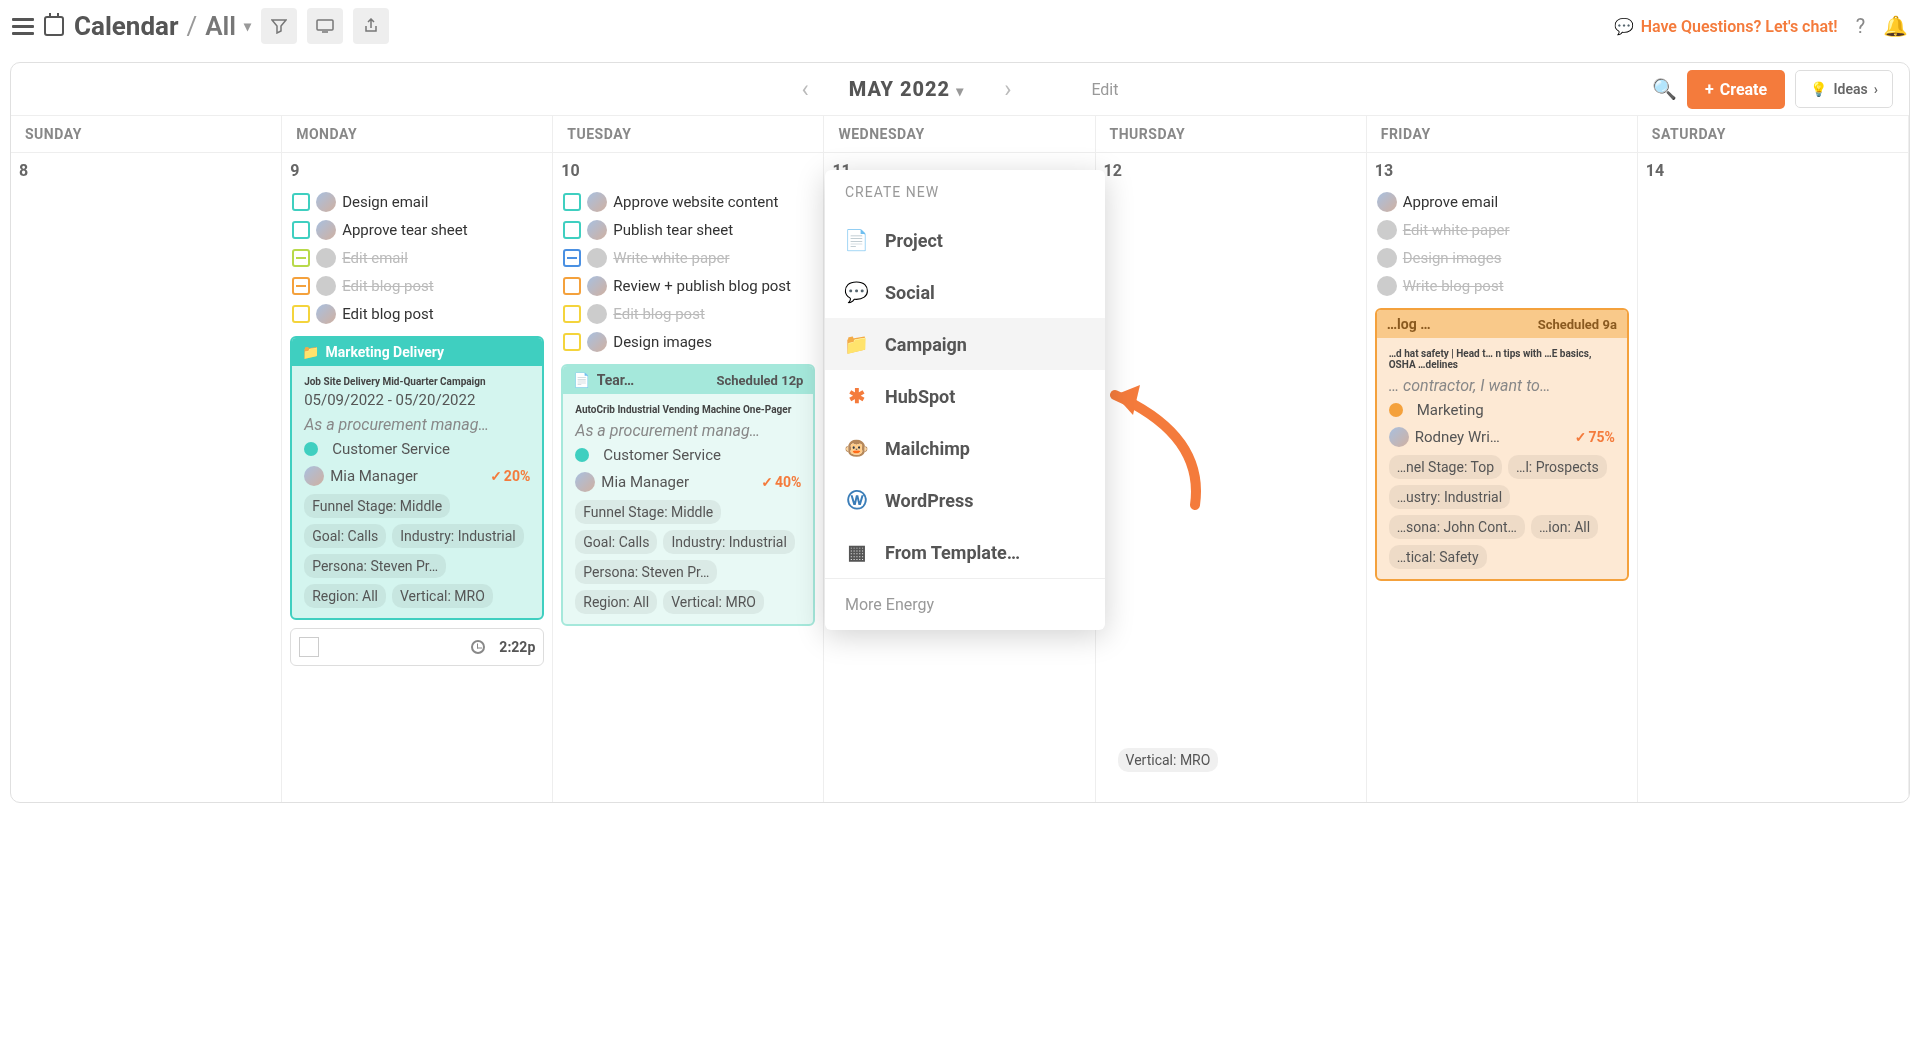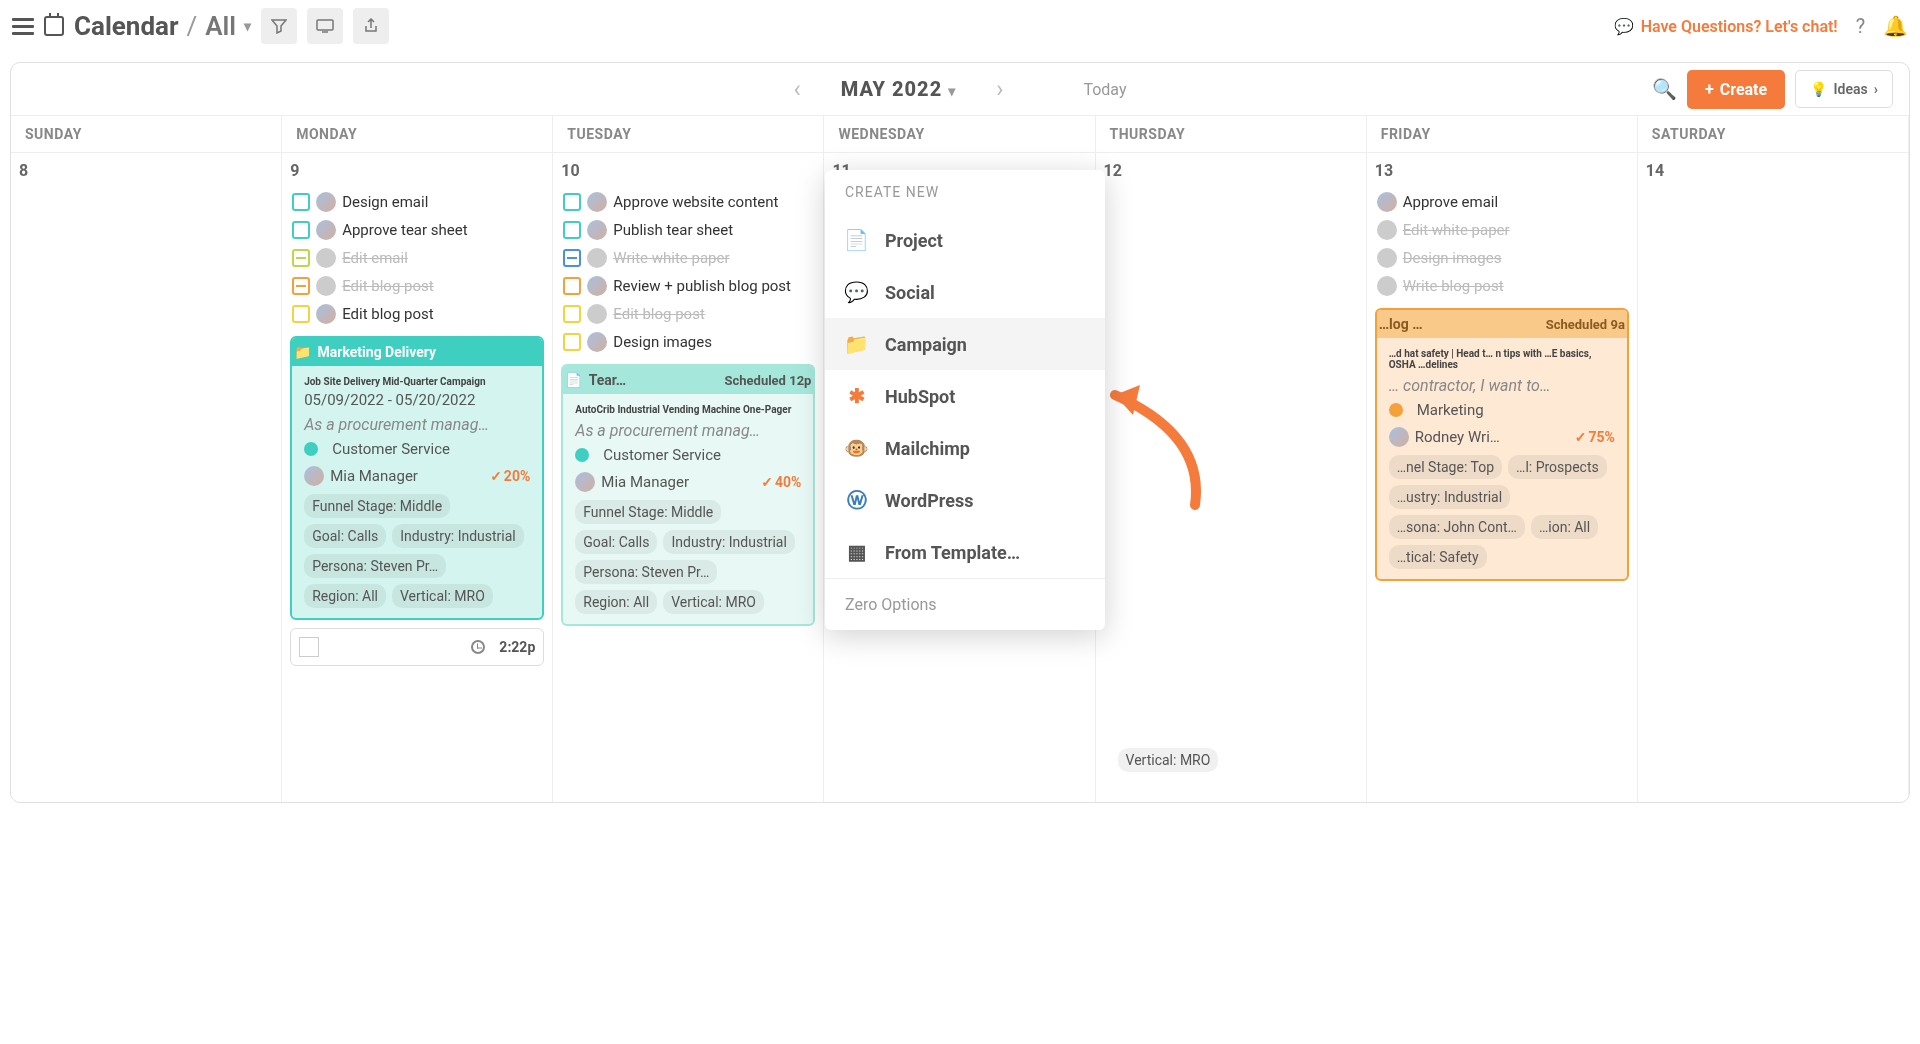--- a/index.html
+++ b/index.html
@@ -38,21 +38,21 @@
 .task .chk { width:18px; height:18px; border:2px solid; border-radius:3px; flex-shrink:0; }
 .chk.teal{border-color:#3fcfc0;} .chk.orange{border-color:#f4a13c;} .chk.orange-dash{border-color:#f4a13c;position:relative;}
 .chk.orange-dash::after{content:"";position:absolute;left:2px;right:2px;top:50%;height:2px;background:#f4a13c;transform:translateY(-50%);} .chk.lime-dash{border-color:#b8d94a;position:relative;}
 .chk.lime-dash::after{content:"";position:absolute;left:2px;right:2px;top:50%;height:2px;background:#b8d94a;transform:translateY(-50%);}
 .chk.yellow{border-color:#f4d43c;} .chk.blue-dash{border-color:#4a90e2;position:relative;}
 .chk.blue-dash::after{content:"";position:absolute;left:2px;right:2px;top:50%;height:2px;background:#4a90e2;transform:translateY(-50%);}
 .avatar { width:20px; height:20px; border-radius:50%; background:linear-gradient(135deg,#a8c0e0,#d0b0a0); flex-shrink:0; }
 .avatar.gray{background:#ccc;}
 .task .txt.done { color:#bbb; text-decoration:line-through; }
 .card { border-radius:6px; margin-top:8px; overflow:hidden; }
-.card .card-head { padding:6px 2px; font-size:14px; font-weight:700; display:flex; align-items:center; gap:6px; }
+.card .card-head { padding:6px 10px; font-size:14px; font-weight:700; display:flex; align-items:center; gap:6px; }
 .card.teal { background:#d4f5ef; border:2px solid #3fcfc0; }
 .card.teal .card-head { background:#3fcfc0; color:#fff; }
 .card.tealpale { background:#e8f9f5; border:2px solid #a5e8db; }
 .card.tealpale .card-head { background:#a5e8db; color:#555; }
 .card.orange { background:#fde9d4; border:2px solid #f4a13c; }
 .card.orange .card-head { background:#f9c98a; color:#8a5a20; }
 .card .card-body { padding:10px 12px; }
 .card-title { font-size:10px; font-weight:700; color:#444; margin-bottom:4px; }
 .card-dates { font-size:15px; color:#555; }
 .card-desc { font-size:16px; font-style:italic; color:#888; margin:6px 0; }
@@ -122,21 +122,21 @@
     <span class="bell-icon">🔔</span>
   </div>
 </div>
 
 <div class="calendar-wrap">
   <div class="cal-header">
     <div class="nav">
       <span class="arrow">‹</span>
       <span class="month"><span>MAY 2022</span> <span class="chev">▾</span></span>
       <span class="arrow">›</span>
-      <span class="today-link">Today</span>
+      <span class="today-link">Edit</span>
     </div>
     <div class="right-btns">
       <span class="search-icon">🔍</span>
       <div class="create-btn">
         <span>+</span>
         <span>Create</span>
       </div>
       <div class="ideas-btn">
         <span>💡</span>
         <span>Ideas</span>
@@ -413,19 +413,19 @@
       <span>Mailchimp</span>
     </div>
   <div class="dd-item">
       <span class="ic" style="color:#3a7db8">ⓦ</span>
       <span>WordPress</span>
     </div>
   <div class="dd-item">
       <span class="ic">▦</span>
       <span>From Template…</span>
     </div>
-  <div class="dd-more">Zero Options</div>
+  <div class="dd-more">More Energy</div>
 </div>
 
 <svg class="arrow-annot" width="120" height="140">
   <path d="M100 130 Q 110 60 20 20" fill="none" stroke="#f47b3c" stroke-width="10" stroke-linecap="round"></path>
   <path d="M20 20 L45 10 L38 40 Z" fill="#f47b3c"></path>
 </svg>
 
 </body></html>

